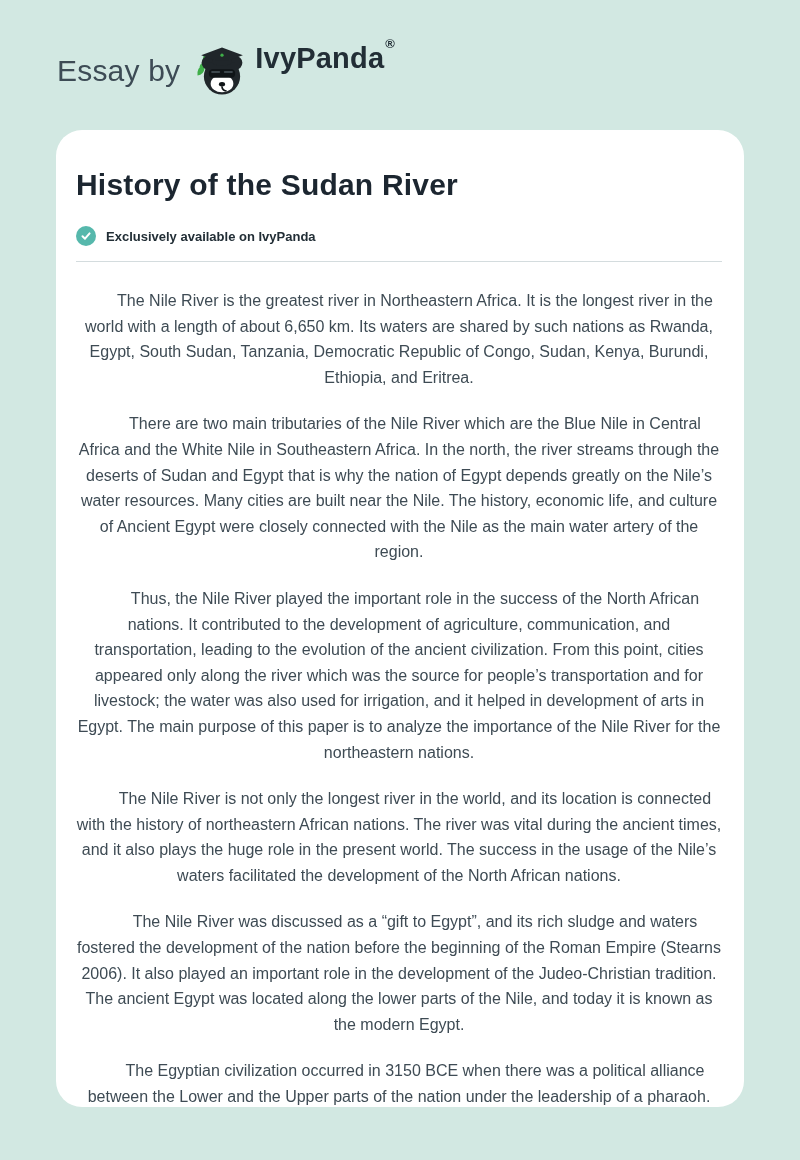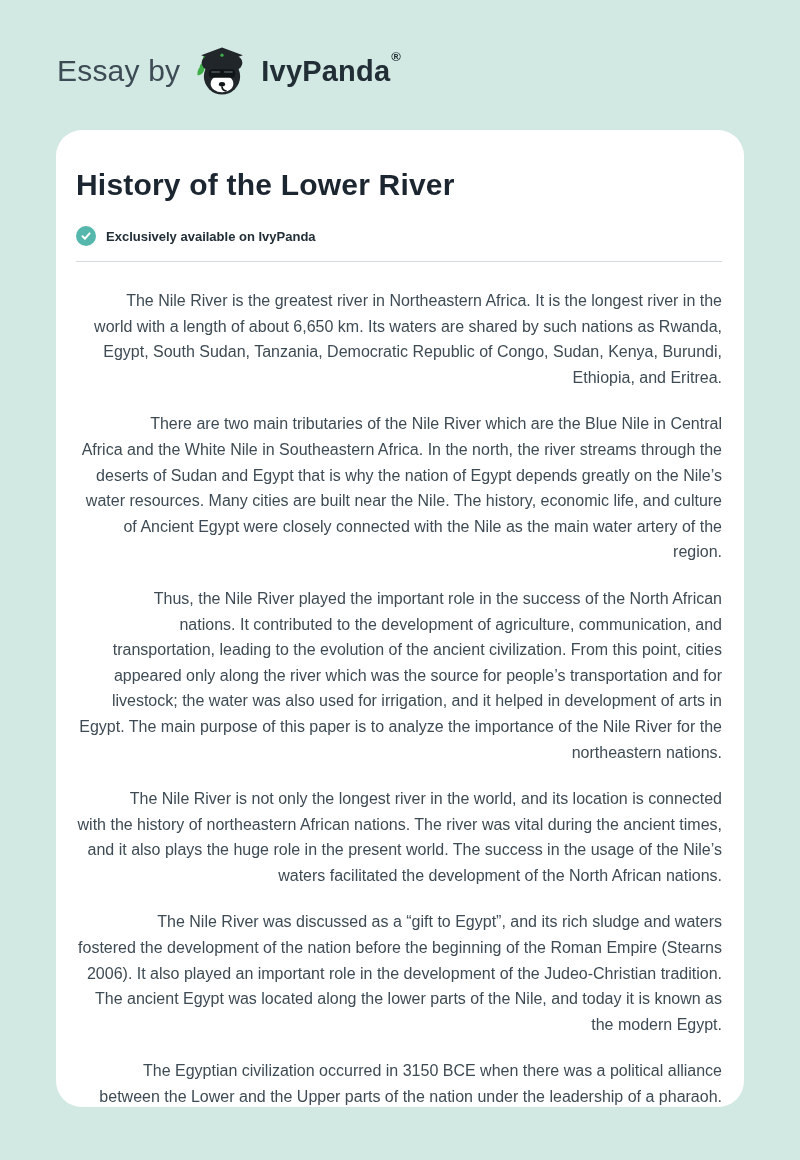--- a/index.html
+++ b/index.html
@@ -20,22 +20,22 @@
     gap: 13px;
     height: 102px;
   }
   .essay-by {
     font-size: 30px;
     color: #3d4b55;
     letter-spacing: 0.2px;
   }
   .brand-group {
     display: flex;
-    align-items: center;
-    gap: 10px;
+    align-items: flex-start;
+    gap: 4px;
     cursor: pointer;
   }
   .brand-name {
     font-size: 29px;
     font-weight: bold;
     color: #222e36;
     letter-spacing: 0.2px;
   }
   .registered {
     font-size: 13px;
@@ -93,21 +93,21 @@
     border-top: 1px solid #d4dcde;
     margin: 0 0 26px 0;
   }
 
   .essay-body p {
     font-size: 16px;
     line-height: 25.6px;
     color: #3e4b54;
     text-indent: 32px;
     margin: 0 0 21px 0;
-    text-align: right;
+    text-align: center;
   }
   .essay-body p:last-child { margin-bottom: 0; }
 
   .logo-wrap { width: 58px; height: 58px; flex: 0 0 auto; }
 </style>
 </head>
 <body>
 
 <div class="header">
   <span class="essay-by">Essay by</span>
@@ -137,21 +137,21 @@
         <polygon points="32,6 55,14.5 32,23 9,14.5" fill="#20262a"></polygon>
         <path d="M22 19 q10 4 20 0 l0 5 q-10 4.5 -20 0 z" fill="#20262a"></path>
         <circle cx="32" cy="14.5" r="1.8" fill="#3fae49"></circle>
       </svg>
     </span>
     <span class="brand-name"><span>IvyPanda</span><span class="registered">®</span></span>
   </div>
 </div>
 
 <div class="card">
-  <h1 class="card-title">History of the Lower River</h1>
+  <h1 class="card-title">History of the Sudan River</h1>
 
   <div class="badge-row">
     <span class="check-circle">
       <svg width="12" height="12" viewBox="0 0 12 12">
         <path d="M2.5 6.2 L5 8.7 L9.6 3.4" stroke="#ffffff" stroke-width="2" fill="none" stroke-linecap="round" stroke-linejoin="round"></path>
       </svg>
     </span>
     <span class="badge-text">Exclusively available on IvyPanda</span>
   </div>
 

